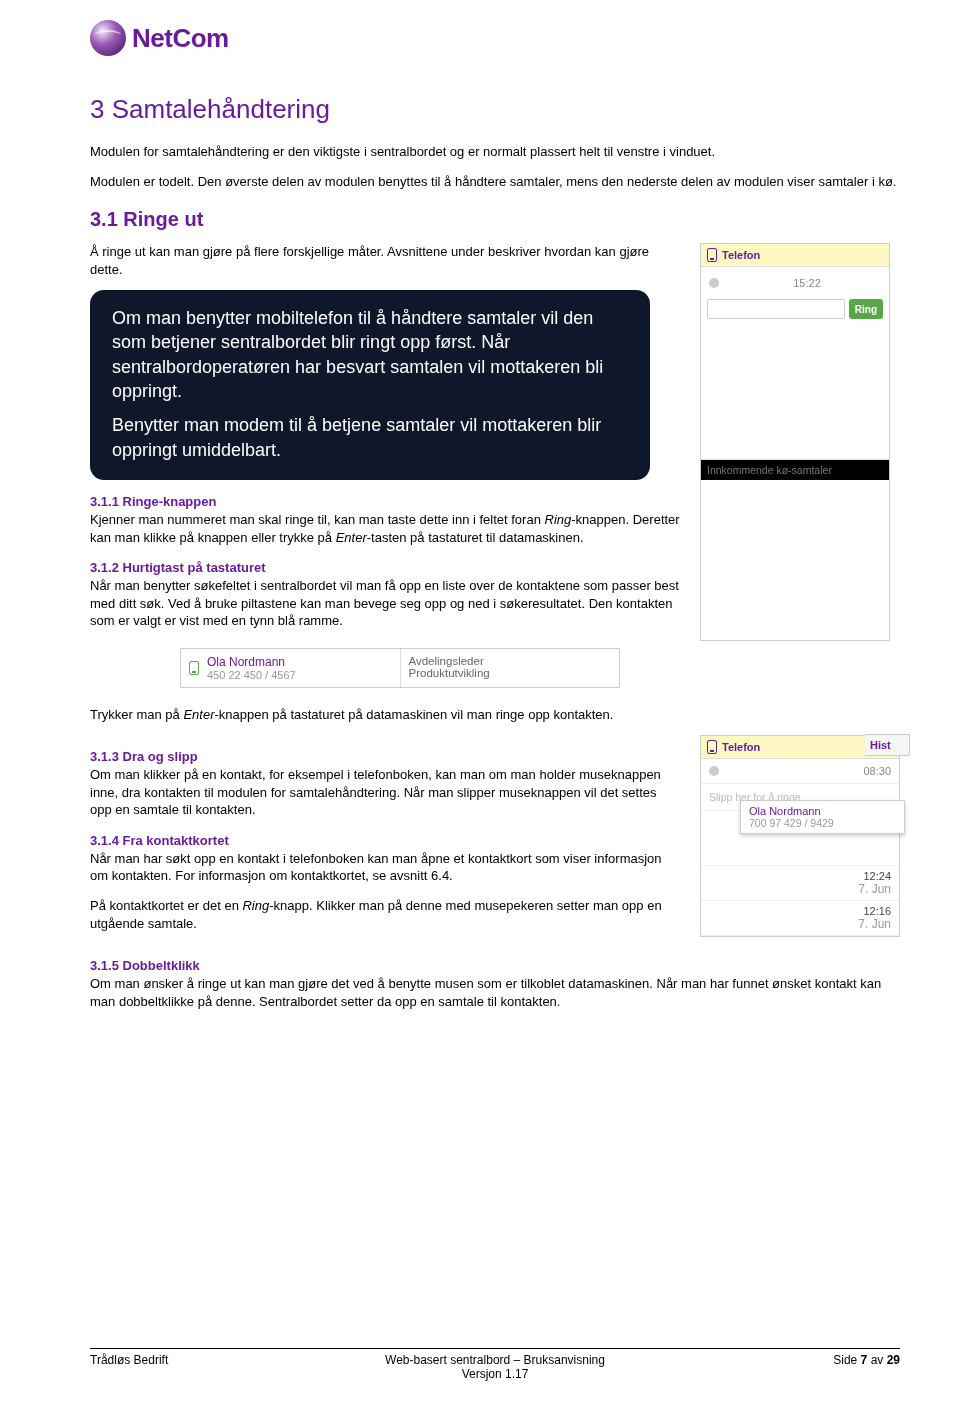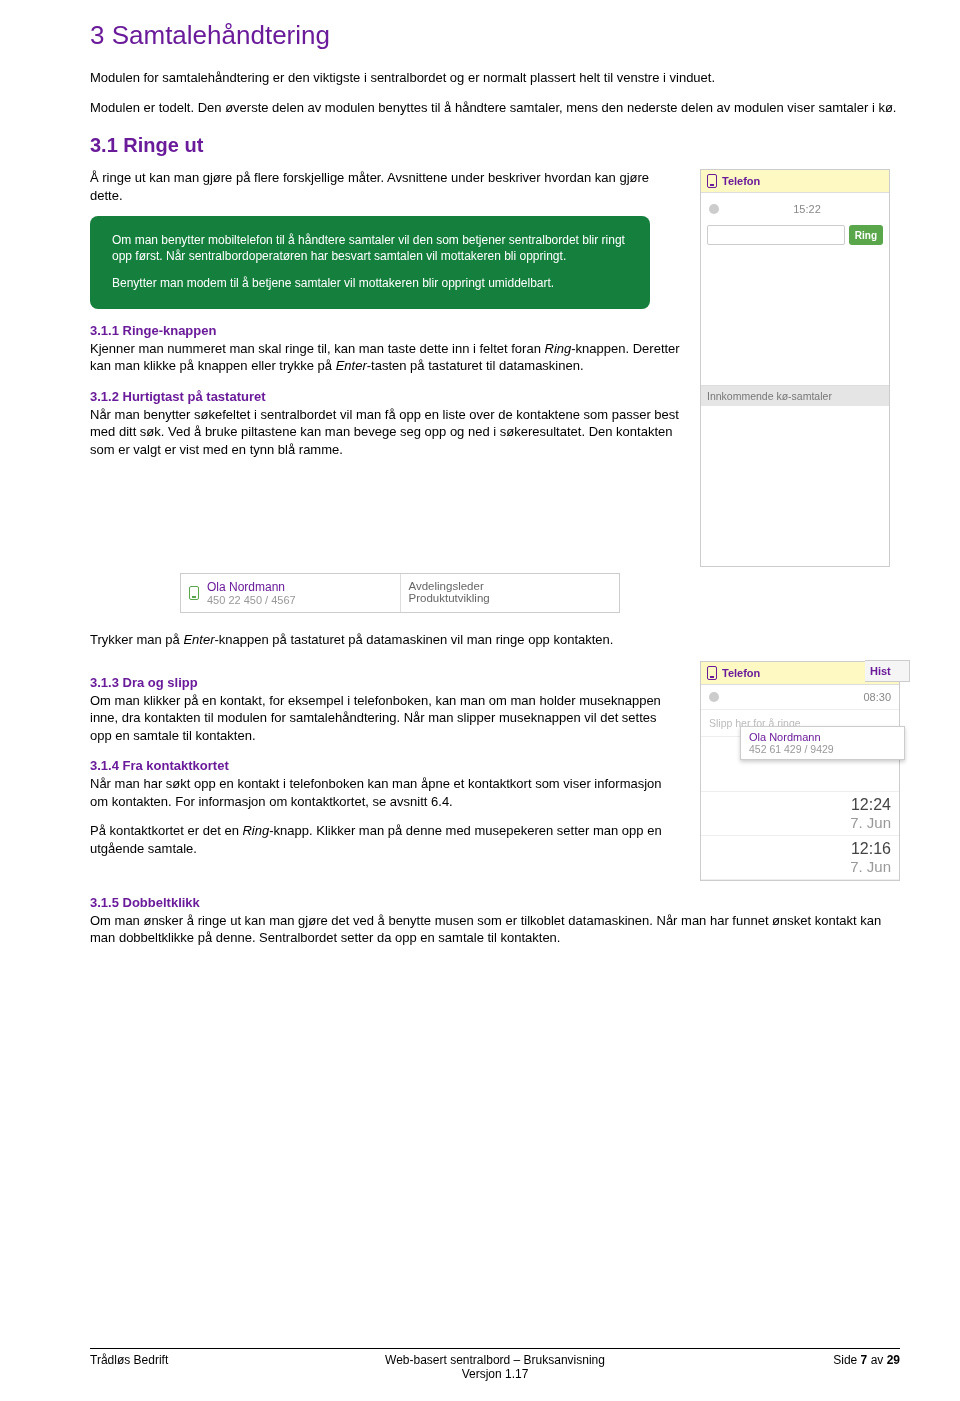--- a/index.html
+++ b/index.html
@@ -60,27 +60,27 @@
     color: #6a1b9a;
     font-size: 13px;
     font-weight: bold;
     margin: 14px 0 2px 0;
   }
   p {
     margin: 0 0 12px 0;
     line-height: 1.35;
   }
   .callout {
-    background: #15803d;
+    background: #0f172a;
     color: #fff;
-    border-radius: 8px;
+    border-radius: 14px;
     padding: 16px 22px 18px 22px;
     width: 560px;
     margin: 10px 0 14px 0;
-    font-size: 12px;
+    font-size: 18px;
     line-height: 1.4;
   }
   .callout p { margin-bottom: 10px; color:#fff; }
   .callout p:last-child { margin-bottom: 0; }
   .two-col {
     display: flex;
     gap: 20px;
   }
   .left-col { flex: 1; max-width: 590px; }
   .right-col { width: 190px; }
@@ -125,21 +125,21 @@
     display:flex; gap:4px;
   }
   .text-input {
     flex:1; height:20px; border:1px solid #ccc; border-radius:2px;
   }
   .ring-btn {
     background:#5aa64b; color:#fff; border:none;
     border-radius:3px; padding:3px 6px; font-size:10px; font-weight:bold;
   }
   .widget-section-label{
-    background:#e5e5e5; border-top:1px solid #ddd;
+    background:#000000; border-top:1px solid #ddd;
     padding:4px 6px; color:#777; font-size:10.5px;
   }
   .widget-blank { height:160px; }
 
   .contact-card {
     border:1px solid #ccc;
     display:flex; width:440px; margin:6px 0 18px 0;
     font-size:11.5px;
   }
   .contact-left{
@@ -165,38 +165,42 @@
   }
   .drag-card .nm{ color:#6a1b9a; }
   .drag-card .nb{ color:#999; font-size:10.5px; }
   .slip-ghost{
     padding:7px 8px; color:#bbb; border-bottom:1px solid #eee;
     font-size:10.5px;
   }
   .time-entry{
     padding:4px 8px; text-align:right; border-bottom:1px solid #eee;
   }
-  .time-entry .tm{ color:#444; font-size:16px; }
-  .time-entry .dt{ color:#999; font-size:15px; }
+  .time-entry .tm{ color:#444; font-size:11px; }
+  .time-entry .dt{ color:#999; font-size:12px; }
 
   .footer{
     position:absolute; bottom:20px; left:90px; right:60px;
     border-top:1px solid #000; padding-top:4px;
     display:flex; font-size:12px;
   }
   .footer .fc{ flex:1; }
   .footer .fc.center{ text-align:center; }
   .footer .fc.right{ text-align:right; }
   .italic{ font-style:italic; }
 </style>
 </head>
 <body>
 
 <div class="page">
 
+  <div class="logo-bar">
+    <div class="logo-sphere"></div>
+    <div class="logo-text">NetCom</div>
+  </div>
 
   <h1>3 Samtalehåndtering</h1>
 
   <p>Modulen for samtalehåndtering er den viktigste i sentralbordet og er normalt plassert helt til venstre i vinduet.</p>
   <p>Modulen er todelt. Den øverste delen av modulen benyttes til å håndtere samtaler, mens den nederste delen av modulen viser samtaler i kø.</p>
 
   <h2>3.1 Ringe ut</h2>
 
   <div class="two-col">
     <div class="left-col">
@@ -287,21 +291,21 @@
             <div class="tm">12:24</div>
             <div class="dt">7. Jun</div>
           </div>
           <div class="time-entry">
             <div class="tm">12:16</div>
             <div class="dt">7. Jun</div>
           </div>
         </div>
         <div class="drag-card">
           <div class="nm">Ola Nordmann</div>
-          <div class="nb">452 61 429 / 9429</div>
+          <div class="nb">700 97 429 / 9429</div>
         </div>
       </div>
     </div>
   </div>
 
   <h3>3.1.5    Dobbeltklikk</h3>
   <p>Om man ønsker å ringe ut kan man gjøre det ved å benytte musen som er tilkoblet datamaskinen. Når man har funnet ønsket kontakt kan man dobbeltklikke på denne. Sentralbordet setter da opp en samtale til kontakten.</p>
 
   <div class="footer">
     <div class="fc">Trådløs Bedrift</div>

